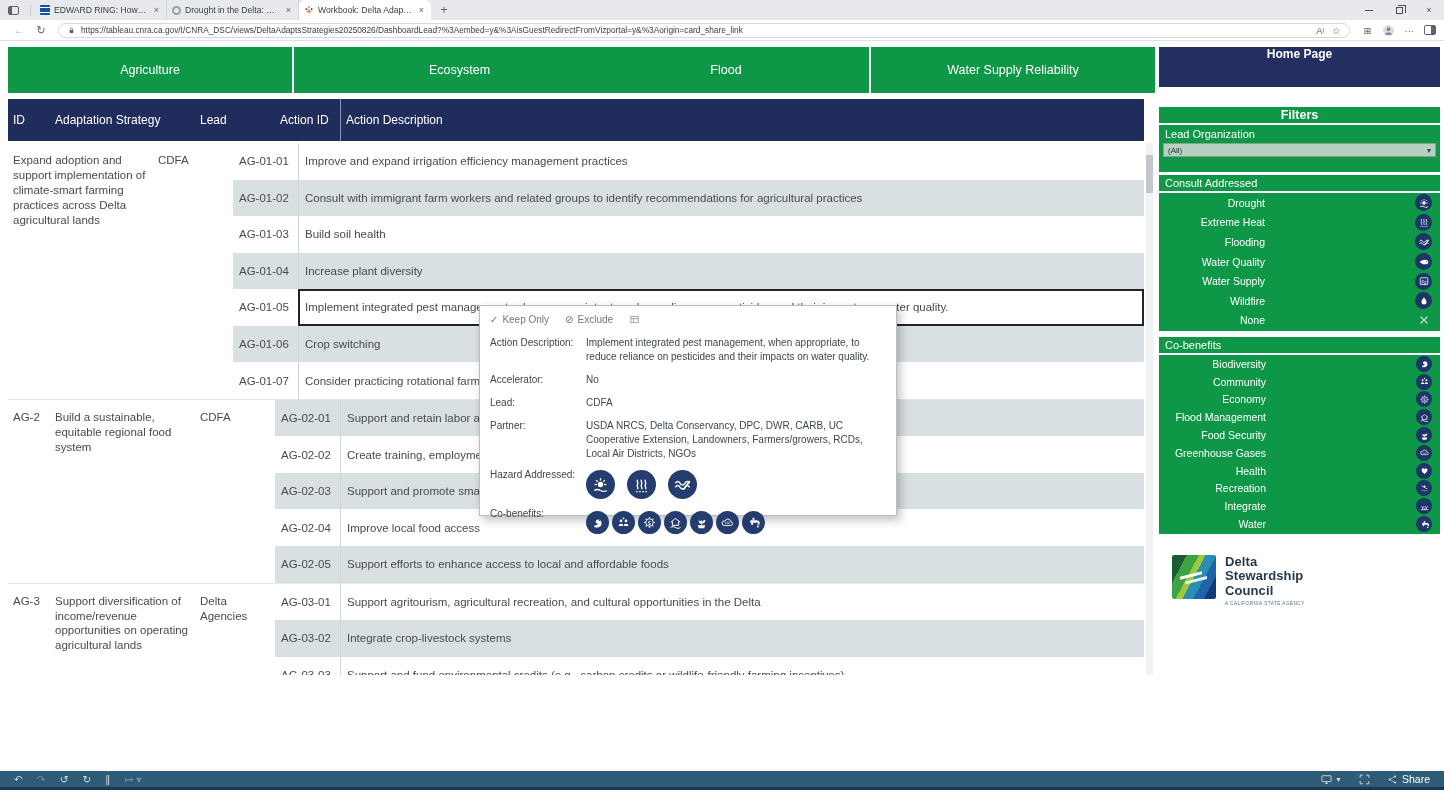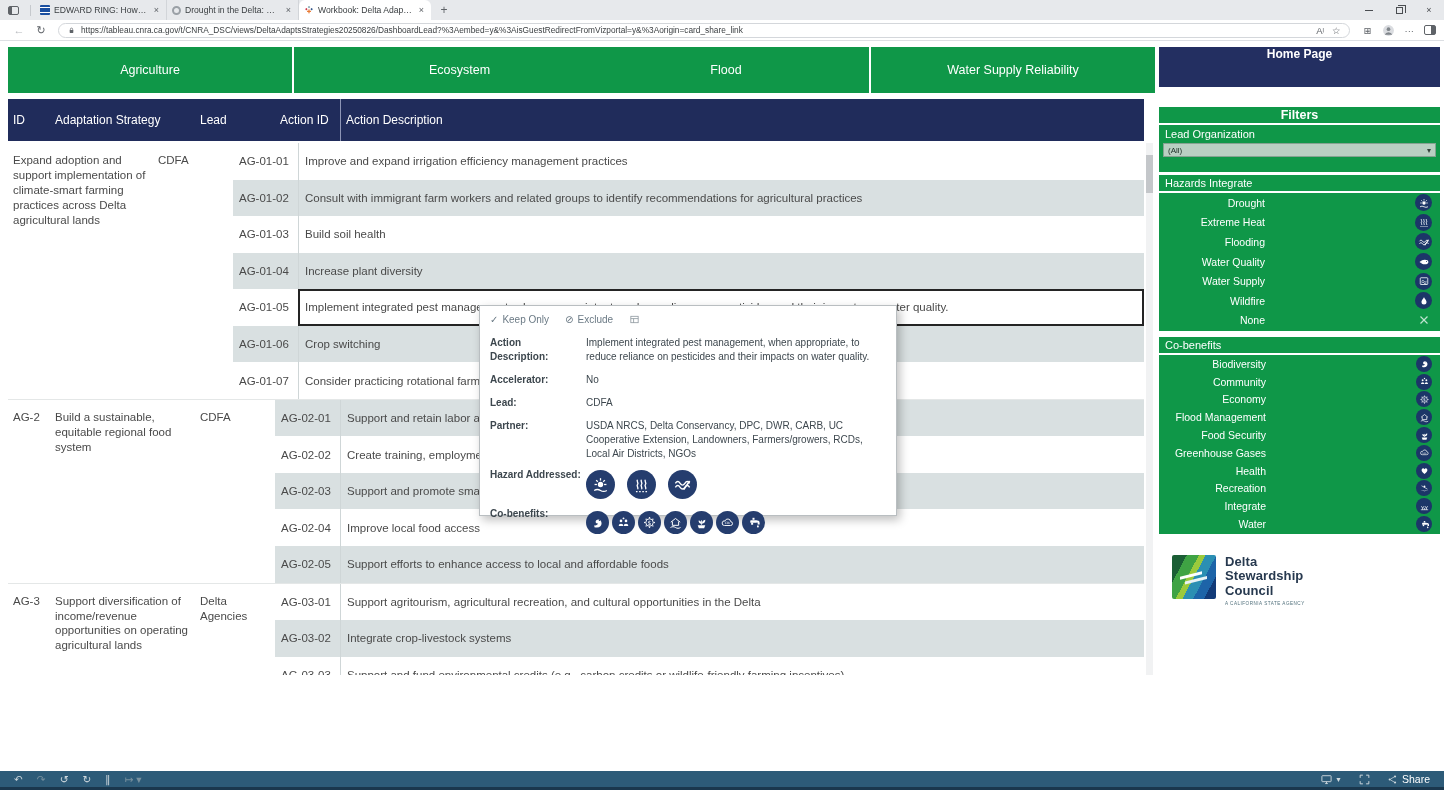--- a/index.html
+++ b/index.html
@@ -77,21 +77,21 @@
   .vthumb { position:absolute; left:0; top:12px; width:7px; height:38px; background:#c4c7ca; }
 
   
   .tooltip { position:absolute; left:479px; top:264px; width:418px; height:211px; background:#fff;
     border:1px solid #b9bec1; box-shadow:3px 4px 9px rgba(0,0,0,.25); padding:5px 10px 0 10px; font-size:10px; color:#3d474e; }
   .tt-cmds { display:flex; align-items:center; gap:16px; color:#6b7a85; height:16px; }
   .tt-cmd { display:flex; align-items:center; gap:4px; }
   .tt-grid { width:11px; height:11px; }
   .tt-field { display:flex; margin-top:9px; line-height:1.4; }
   .tt-field:first-of-type { margin-top:12px; }
-  .tt-label { width:92px; flex:none; font-weight:bold; }
+  .tt-label { width:92px; flex:none; font-weight:normal; }
   .tt-value { flex:1; padding-left:4px; }
   .tt-icons { display:flex; align-items:center; gap:12px; margin:6px 0 0 96px; }
   .tt-icons.cb { gap:3px; margin-top:7px; }
   .circle { background:#253d6e; border-radius:50%; display:flex; align-items:center; justify-content:center; flex:none; }
   .c29 { width:29px; height:29px; } .c29 svg { width:19px; height:19px; }
   .c23 { width:23px; height:23px; } .c23 svg { width:15px; height:15px; }
 
   
   .sb { position:absolute; left:1159px; width:281px; background:#0f9748; color:#fff; }
   .sb-title { top:66px; height:16px; display:flex; align-items:center; justify-content:center;
@@ -503,21 +503,21 @@
 
     <div class="sb sb-leadorg">
       <div class="lbl">Lead Organization</div>
       <div class="dropdown">
         <span>(All)</span>
         <span class="caret">▾</span>
       </div>
     </div>
 
     <div class="sb sb-header h-haz">
-        <span>Hazards Integrate</span>
+        <span>Consult Addressed</span>
       </div>
     <div class="sb sb-list l-haz">
       <div class="frow">
           <span class="flabel">Drought</span>
           <span class="ficon">
             <svg>
               <use href="#sym-sun"></use>
             </svg>
           </span>
         </div>

